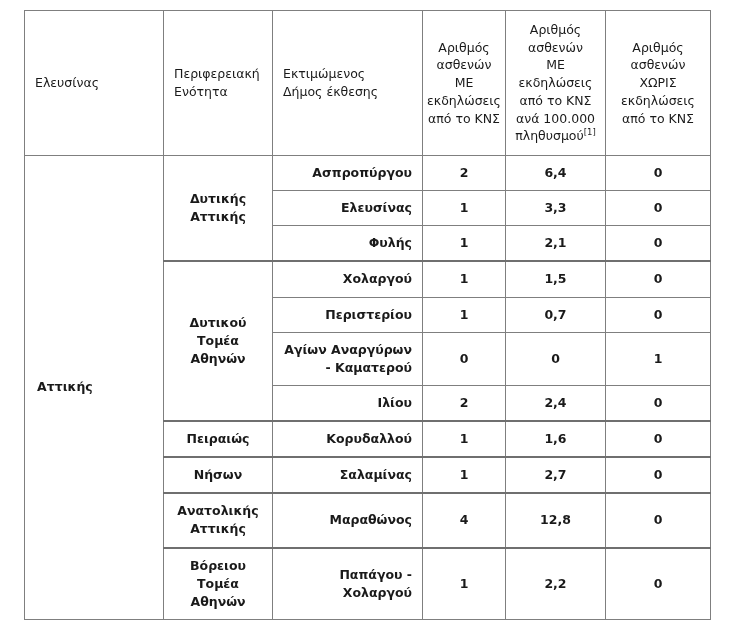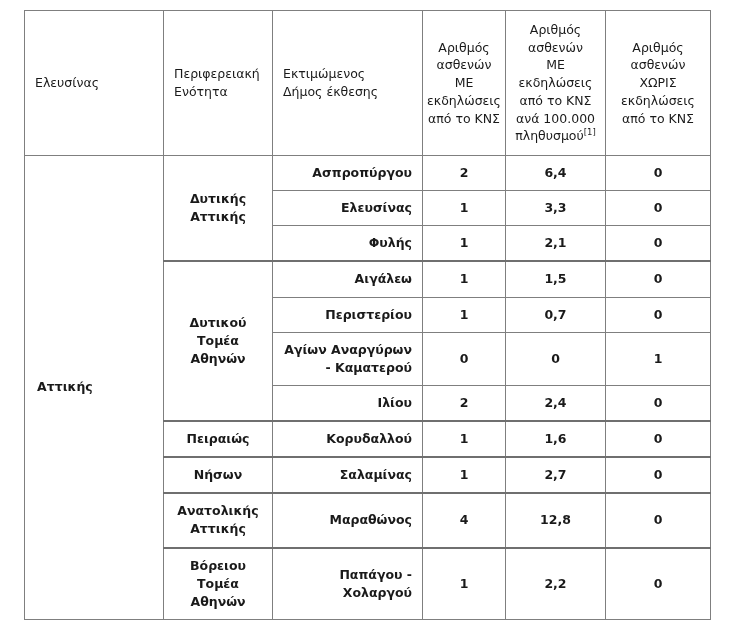--- a/index.html
+++ b/index.html
@@ -169,21 +169,21 @@
           <td class="num">0</td>
         </tr>
         <tr>
           <td class="muni">Φυλής</td>
           <td class="num">1</td>
           <td class="num">2,1</td>
           <td class="num">0</td>
         </tr>
         <tr class="group-start">
           <td class="unit" rowspan="4">Δυτικού Τομέα<br>Αθηνών</td>
-          <td class="muni">Αιγάλεω</td>
+          <td class="muni">Χολαργού</td>
           <td class="num">1</td>
           <td class="num">1,5</td>
           <td class="num">0</td>
         </tr>
         <tr>
           <td class="muni">Περιστερίου</td>
           <td class="num">1</td>
           <td class="num">0,7</td>
           <td class="num">0</td>
         </tr>

